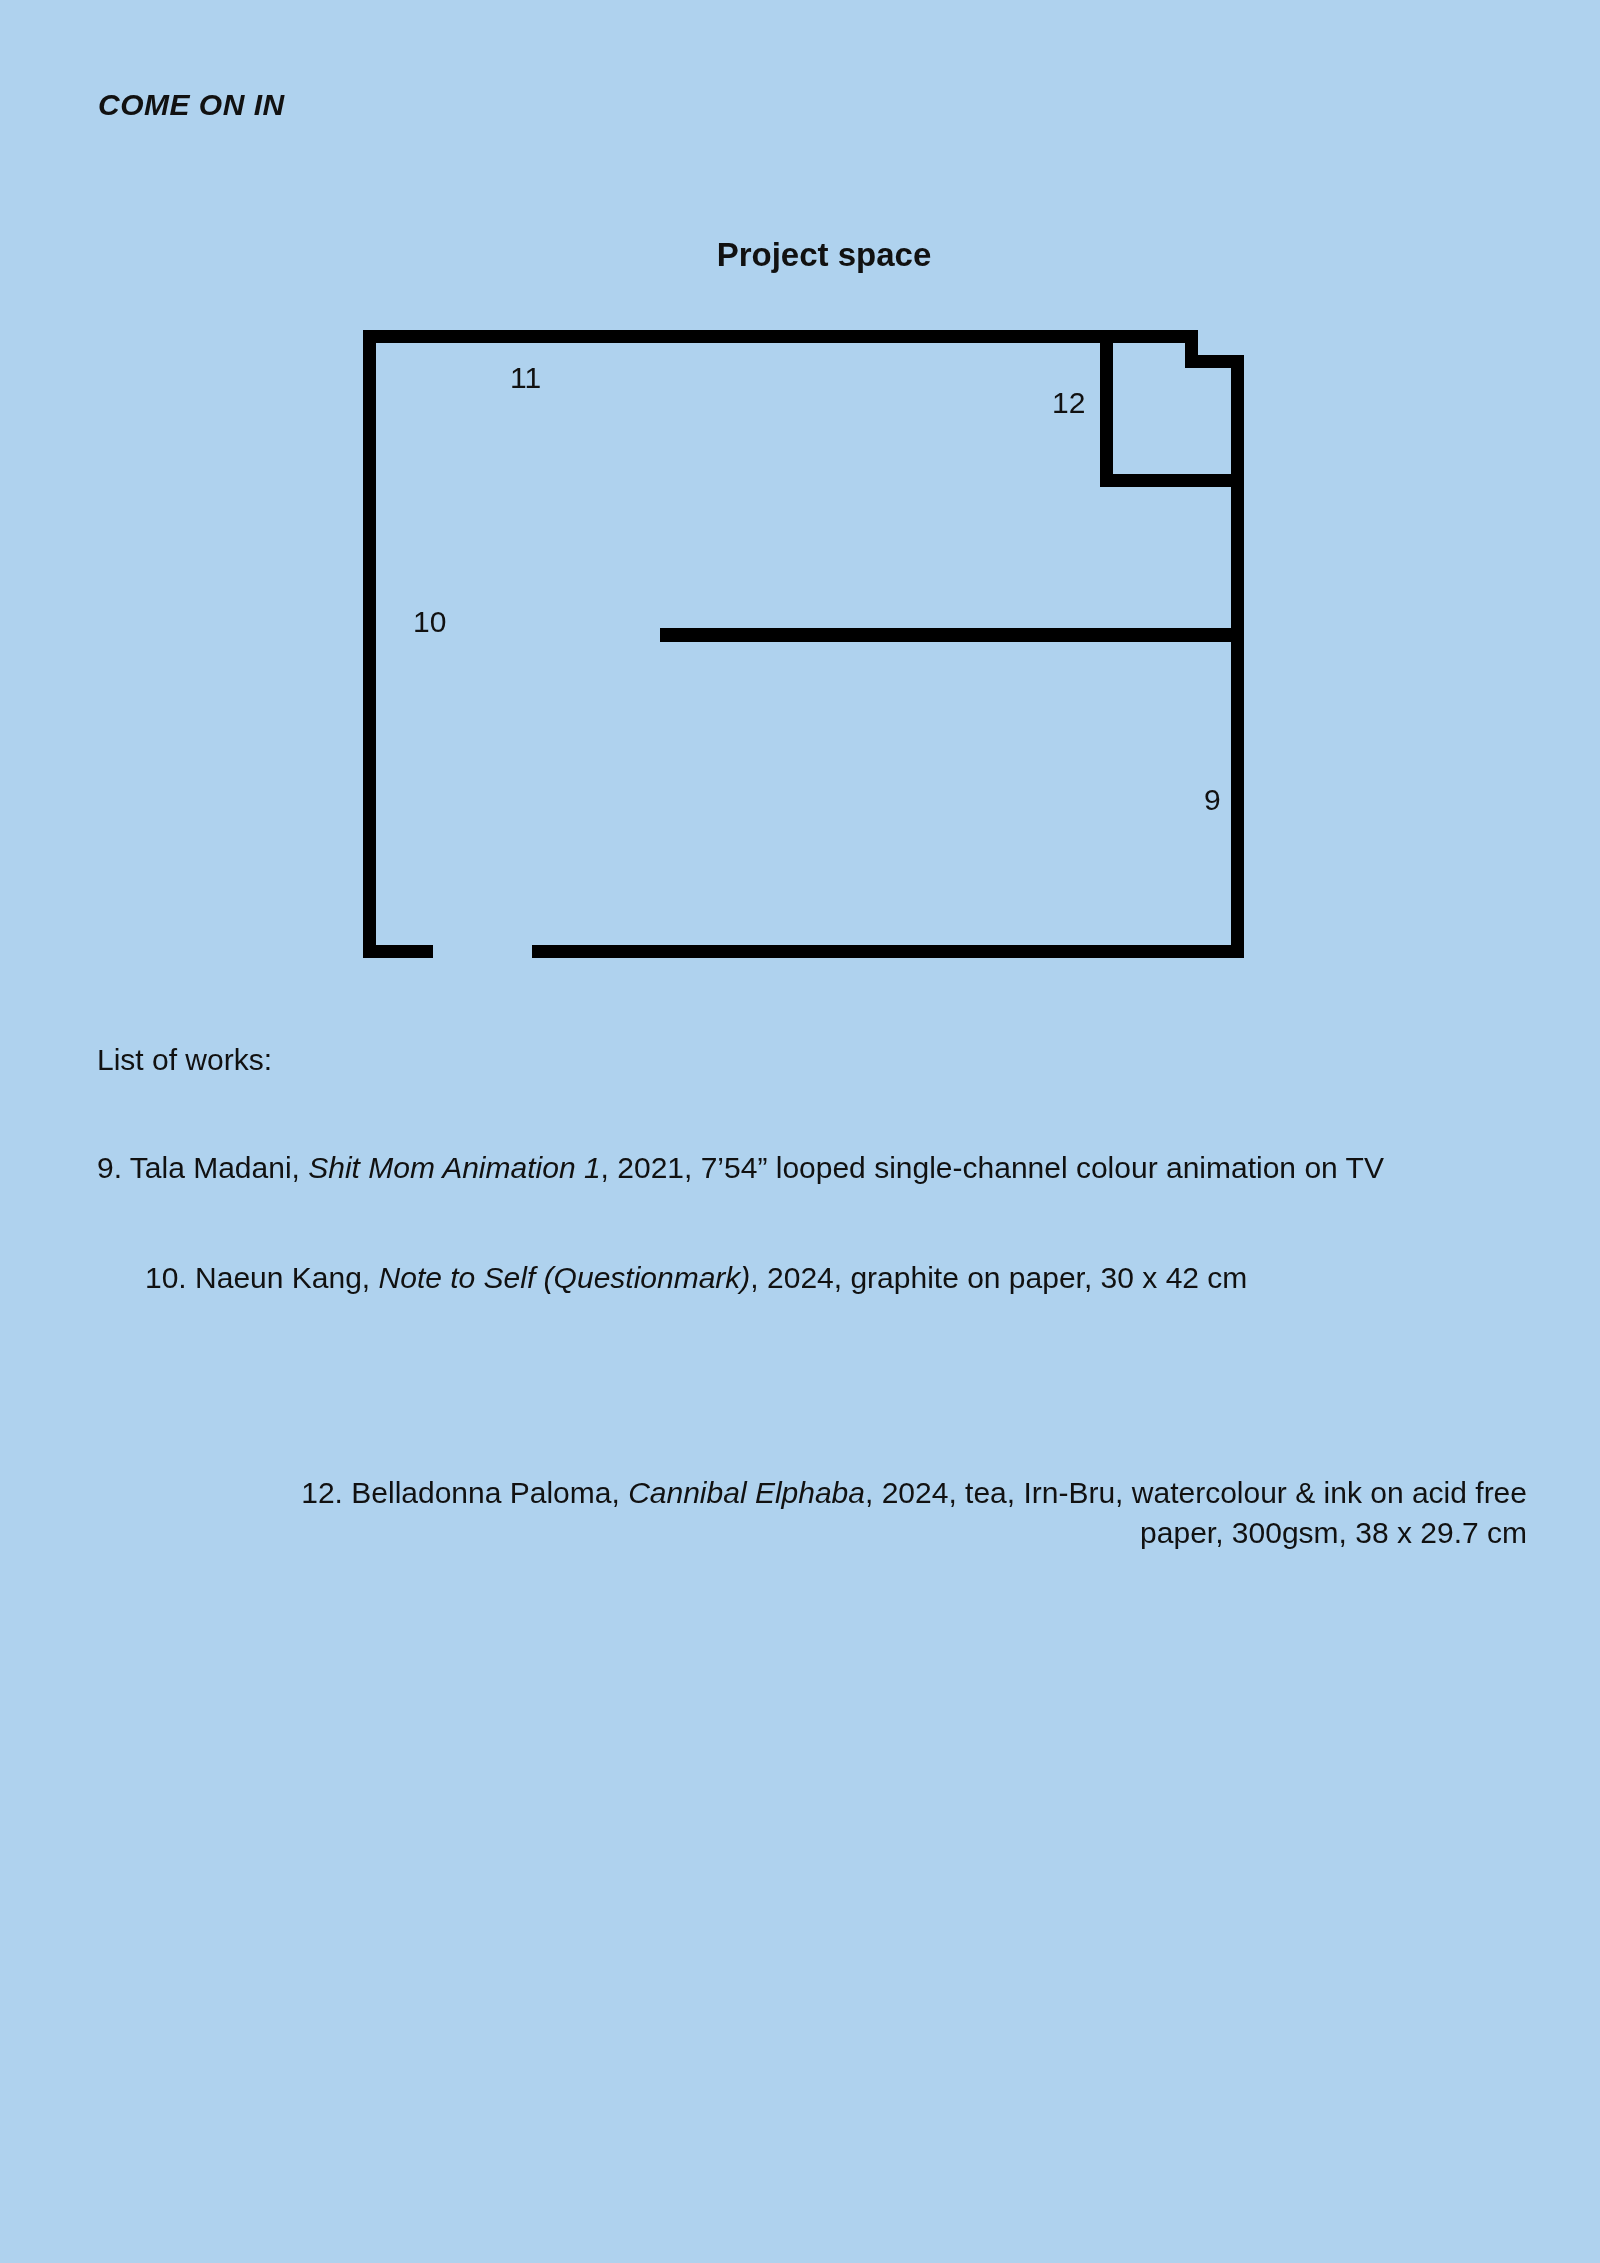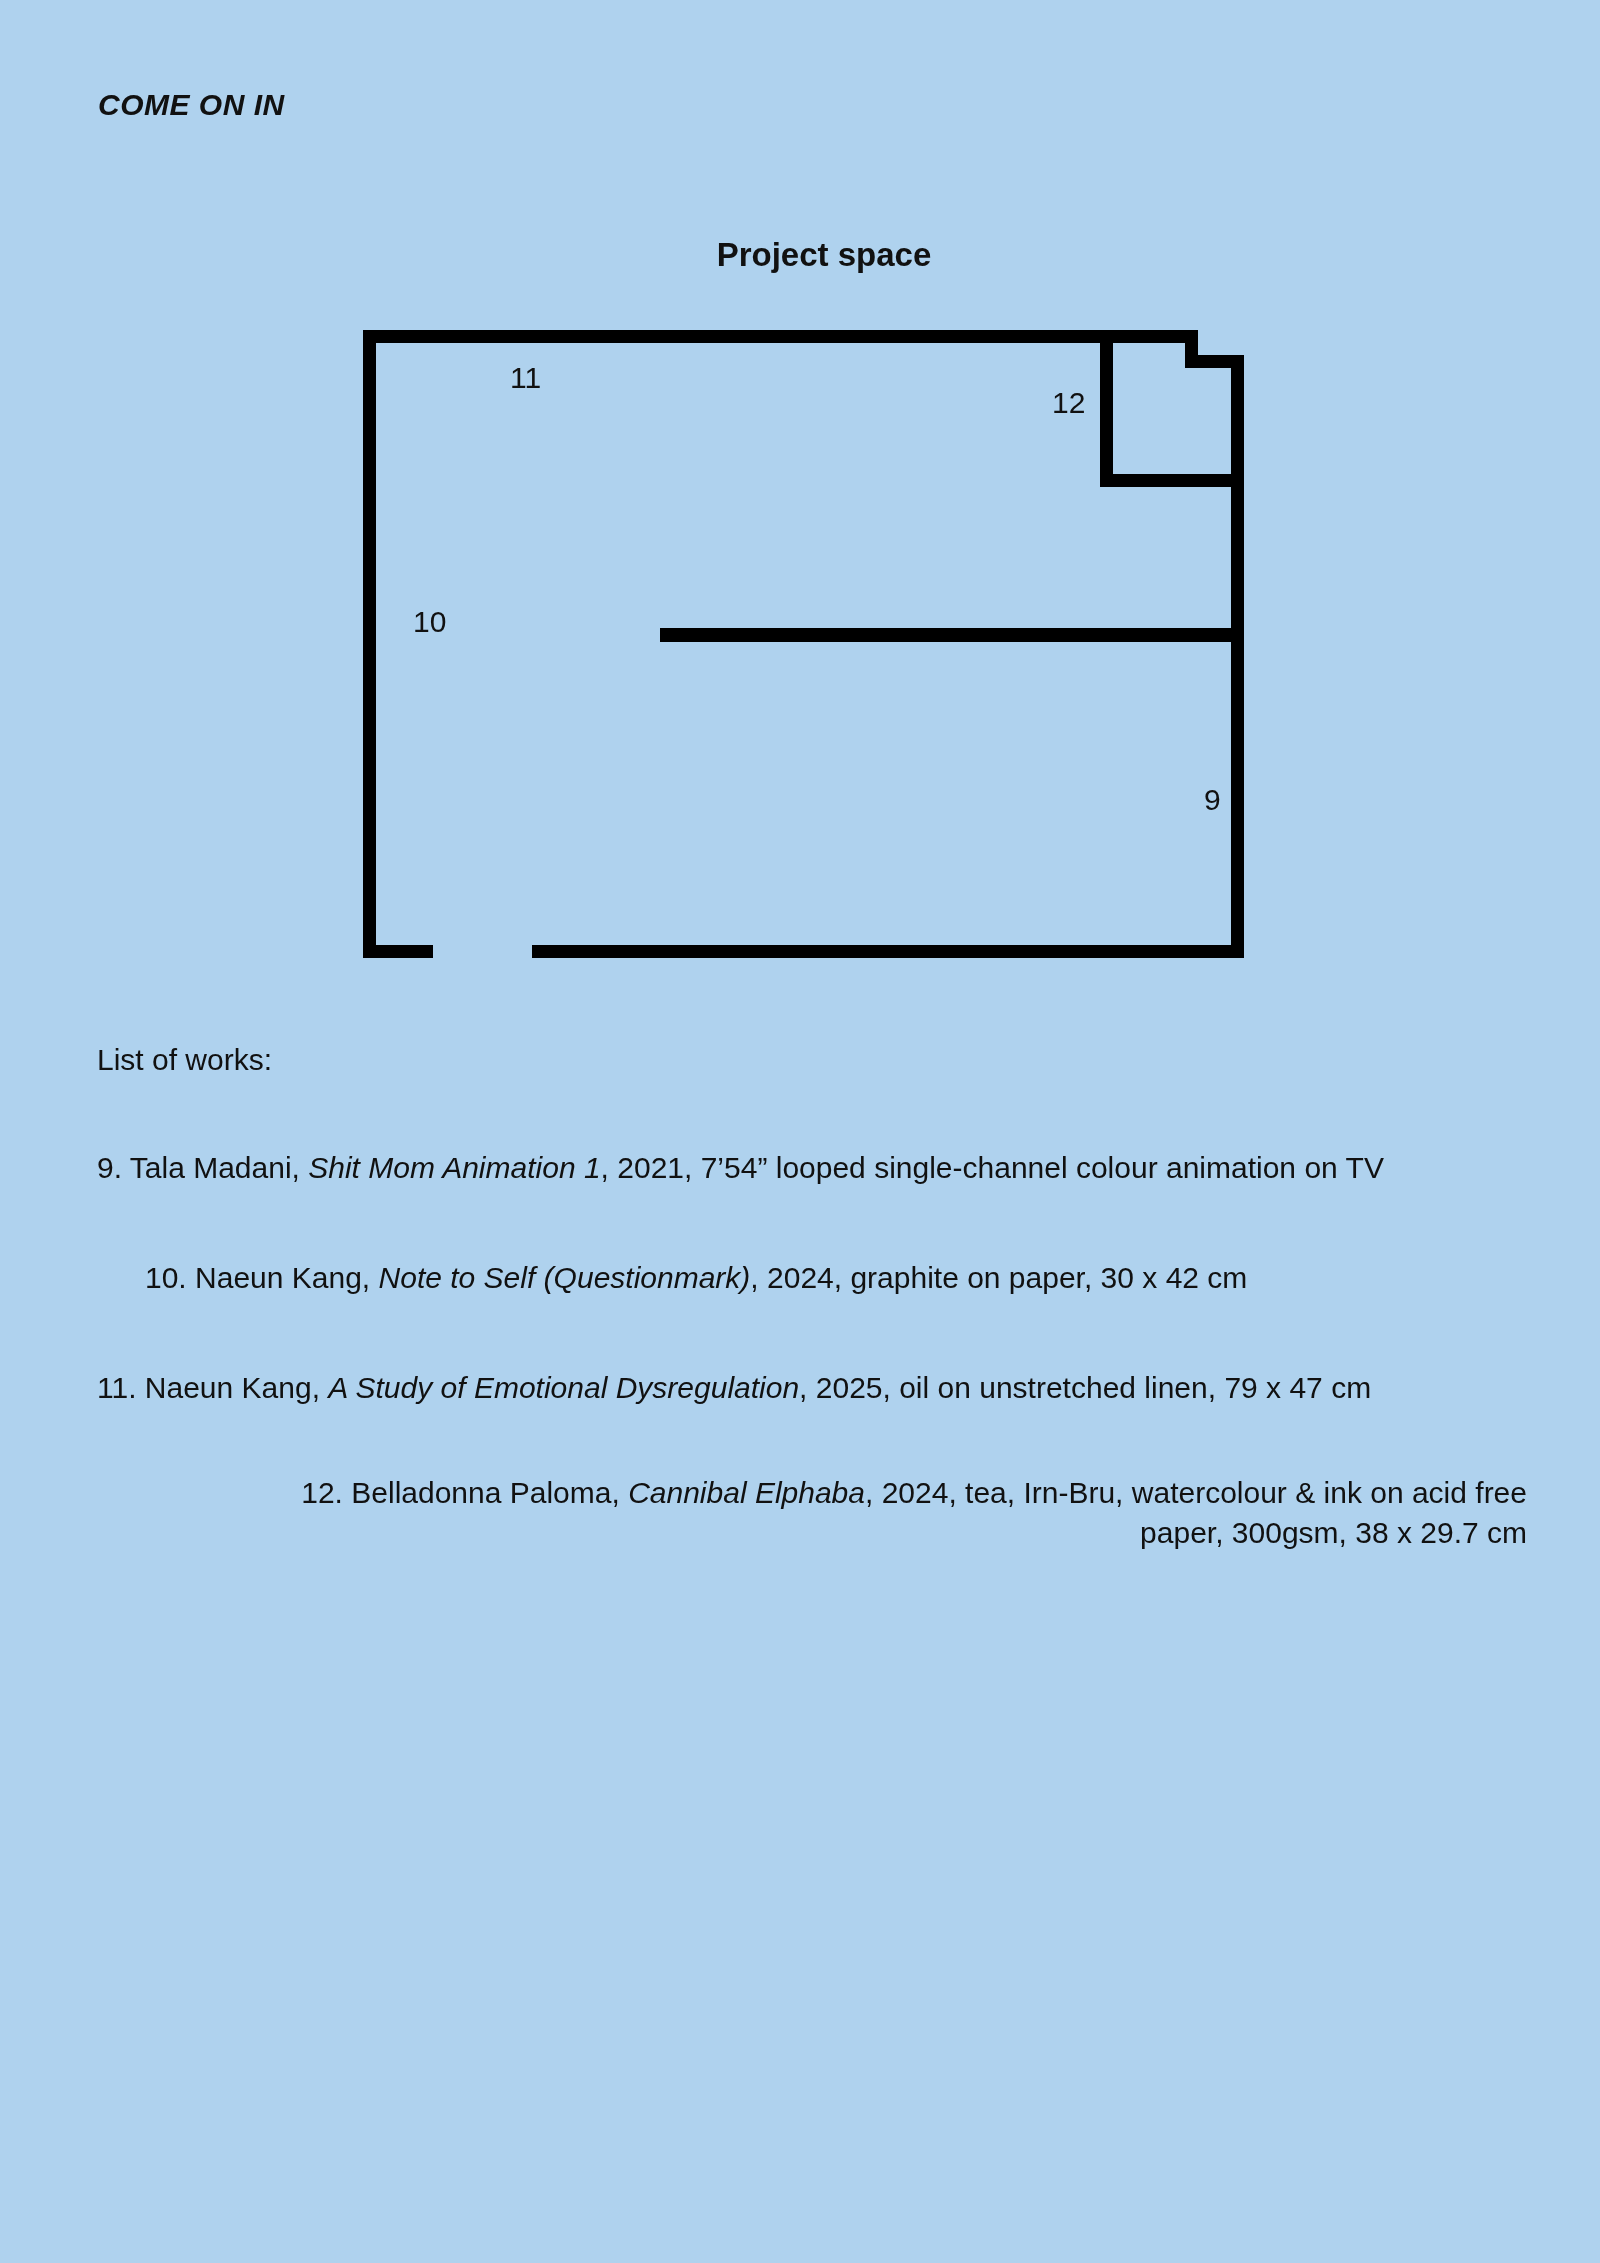--- a/index.html
+++ b/index.html
@@ -108,17 +108,16 @@
     <div class="room-label rl-10">10</div>
     <div class="room-label rl-9">9</div>
   </div>
 
   <div class="list-heading">List of works:</div>
 
   <p class="work work-9"><span>9. </span><b>Tala Madani</b><span>, </span><i>Shit Mom Animation 1</i><span>, 2021, 7’54” looped single-channel colour animation on TV</span></p>
 
   <p class="work work-10"><span>10. </span><b>Naeun Kang</b><span>, </span><i>Note to Self (Questionmark)</i><span>, 2024, graphite on paper, 30 x 42 cm</span></p>
 
-  <p class="work work-11"><span>11. </span><b>Naeun Kang</b><span>, </span><i>A Study of Emotional Dysregulation</i><span>, 2025, oil on unstretched linen, 79 x 47 cm</span></p>
 
   <p class="work work-12"><span>12. </span><b>Belladonna Paloma</b><span>, </span><i>Cannibal Elphaba</i><span>, 2024, tea, Irn-Bru, watercolour &amp; ink on acid free</span><br><span>paper, 300gsm, 38 x 29.7 cm</span></p>
 
 </div>
 
 </body></html>

